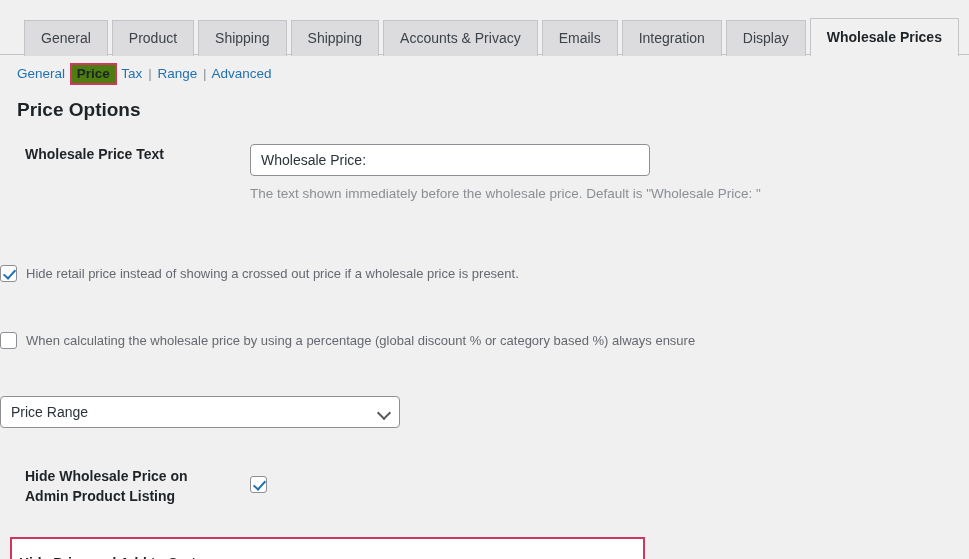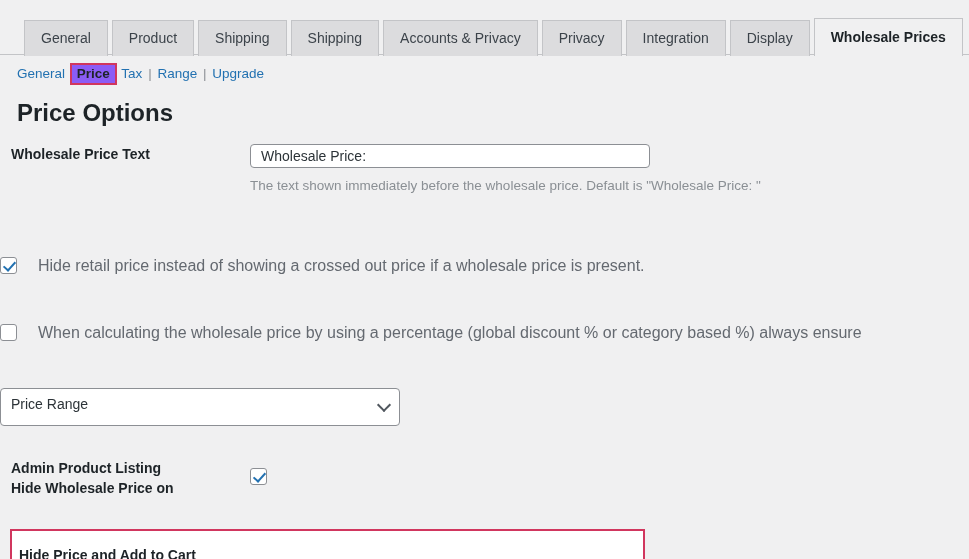--- a/index.html
+++ b/index.html
@@ -76,63 +76,63 @@
   }
   .subnav .sep { color: #8c8f94; padding: 0 2px; }
   .subnav .current {
     color: #1d2327;
     font-weight: bold;
     border: 2px solid #d1365e;
     padding: 1px 5px 2px 5px;
     margin: 0 1px;
     display: inline-block;
     line-height: 15px;
-    background: #8b5cf6;
+    background: #4d7c0f;
   }
 
   
   .section-title {
     position: absolute;
     top: 99px; left: 17px;
-    font-size: 24px;
+    font-size: 19px;
     font-weight: bold;
     color: #1d2327;
   }
 
   
   .form-table {
     position: absolute;
     top: 144px; left: 0;
     width: 1100px;
   }
   .row {
     position: relative;
     display: flex;
     align-items: flex-start;
     min-height: 30px;
   }
   .row-label {
     width: 250px;
     flex: 0 0 250px;
-    padding-left: 11px;
+    padding-left: 25px;
     font-size: 14px;
     font-weight: bold;
     color: #1d2327;
     line-height: 20px;
   }
   .row-field {
     flex: 1 1 auto;
     position: relative;
     min-width: 0;
   }
 
   
   .text-input {
     width: 400px;
-    height: 24px;
+    height: 32px;
     padding: 0 10px;
     font-size: 14px;
     font-family: "Liberation Sans", sans-serif;
     color: #2c3338;
     background: #fff;
     border: 1px solid #8c8f94;
     border-radius: 4px;
     outline: none;
   }
   .help-text {
@@ -143,21 +143,21 @@
     white-space: nowrap;
   }
 
   .select-wrap {
     position: relative;
     width: 400px;
     height: 33px;
   }
   .select-box {
     width: 400px;
-    height: 38px;
+    height: 32px;
     line-height: 31px;
     padding: 0 32px 0 10px;
     font-size: 14px;
     color: #2c3338;
     background: #fff;
     border: 1px solid #8c8f94;
     border-radius: 4px;
     cursor: pointer;
     overflow: hidden;
     white-space: nowrap;
@@ -197,24 +197,23 @@
   .cbox.checked:after {
     content: "";
     position: absolute;
     left: 5px; top: 1px;
     width: 5px; height: 10px;
     border-right: 2px solid #2271b1;
     border-bottom: 2px solid #2271b1;
     transform: rotate(42deg);
   }
   .cb-text {
-    font-size: 16px;
+    font-size: 13px;
     color: #646970;
     line-height: 18px;
-    margin-left: 12px;
   }
 
   
   .helptip {
     display: inline-block;
     width: 16px; height: 16px;
     border-radius: 50%;
     background: #2c3338;
     color: #fff;
     font-size: 11px;
@@ -246,34 +245,34 @@
 <body>
 
 <div id="page">
 
   <div class="tab-bar">
     <div class="tab">General</div>
     <div class="tab">Product</div>
     <div class="tab">Shipping</div>
     <div class="tab">Shipping</div>
     <div class="tab">Accounts &amp; Privacy</div>
-    <div class="tab">Privacy</div>
+    <div class="tab">Emails</div>
     <div class="tab">Integration</div>
     <div class="tab">Display</div>
     <div class="tab active">Wholesale Prices</div>
   </div>
 
   <div class="subnav">
     <a>General</a>
     <span class="current">Price</span>
     <a>Tax</a>
     <span class="sep">|</span>
     <a>Range</a>
     <span class="sep">|</span>
-    <a>Upgrade</a>
+    <a>Advanced</a>
   </div>
 
   <div class="section-title">Price Options</div>
 
   <div class="form-table">
 
     <div class="row r-price-text">
       <div class="row-label">Wholesale Price Text</div>
       <div class="row-field">
         <input class="text-input" type="text" value="Wholesale Price:" style="">
@@ -303,22 +302,22 @@
       <div class="row-field">
         <div class="select-wrap">
           <div class="select-box">Price Range</div>
           <span class="chevron"></span>
         </div>
       </div>
     </div>
 
     <div class="row r-hide-admin">
       <div class="row-label">
+        <div>Hide Wholesale Price on</div>
         <div>Admin Product Listing</div>
-        <div>Hide Wholesale Price on</div>
       </div>
       <div class="row-field" style="padding-top:10px;">
         <div class="cb-line">
           <span class="cbox checked"></span>
         </div>
       </div>
     </div>
 
     <div class="row r-hide-cart highlight-row">
       <div class="row-label">

